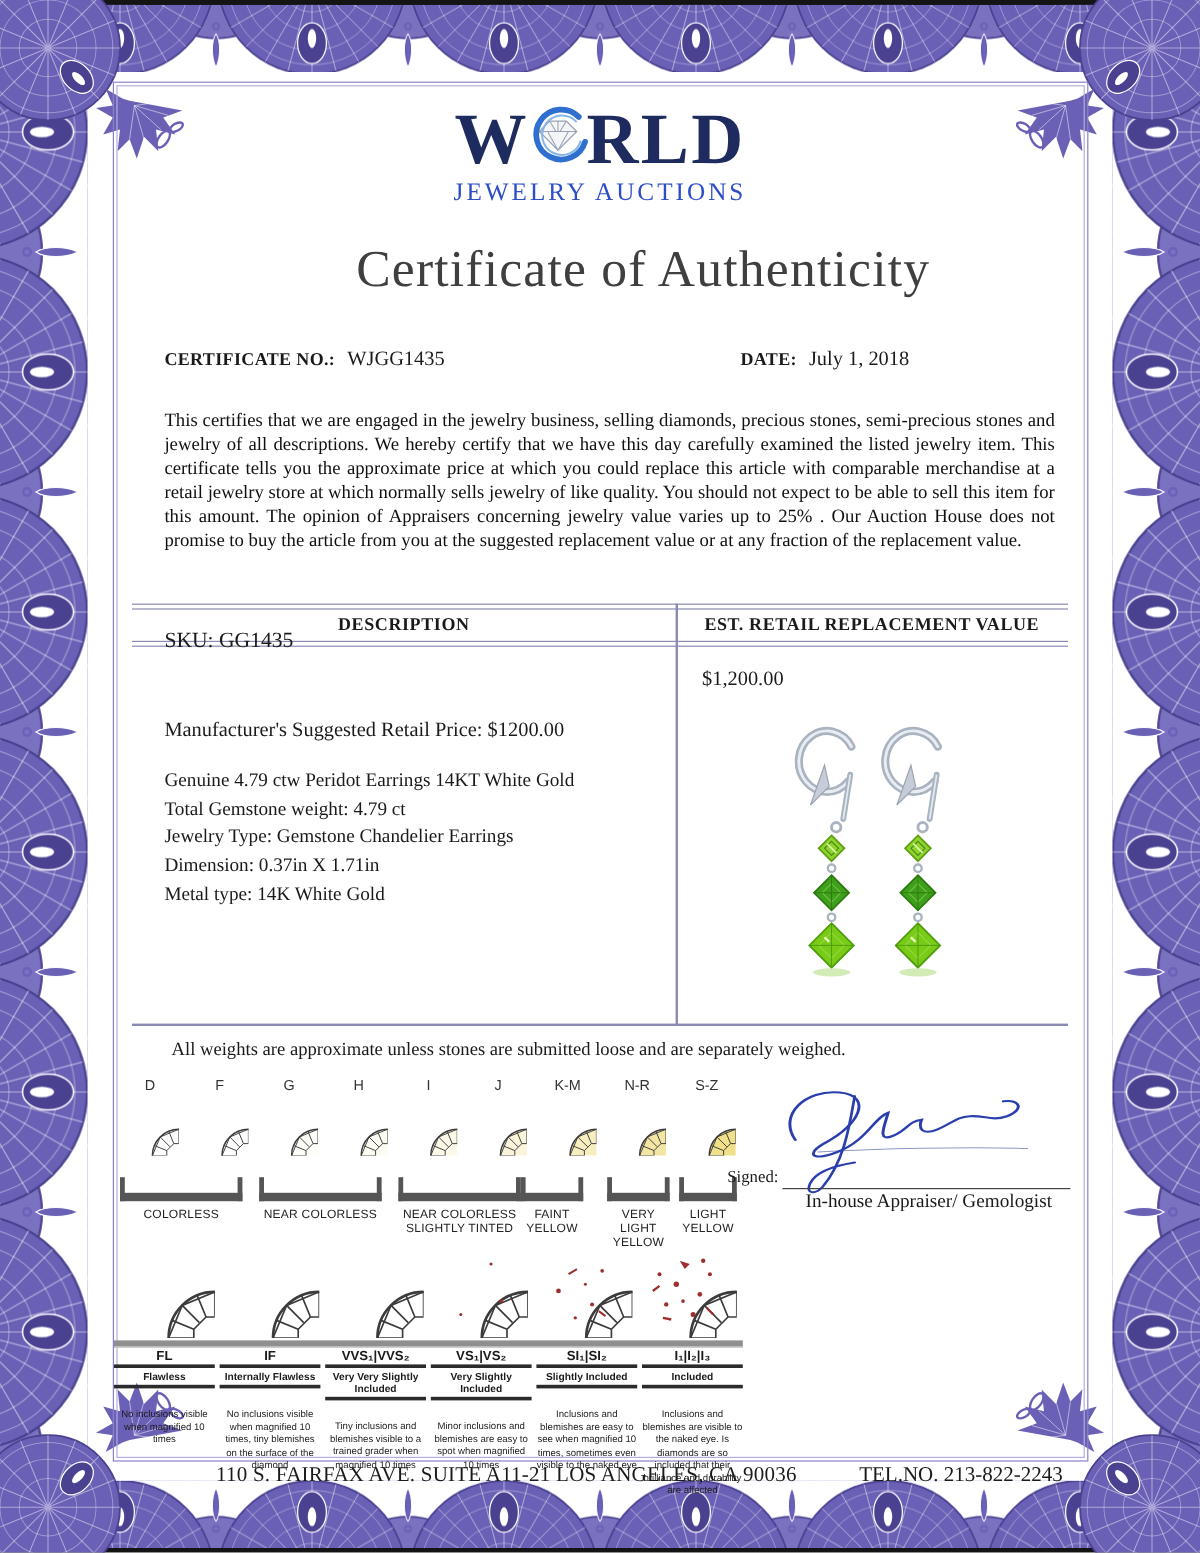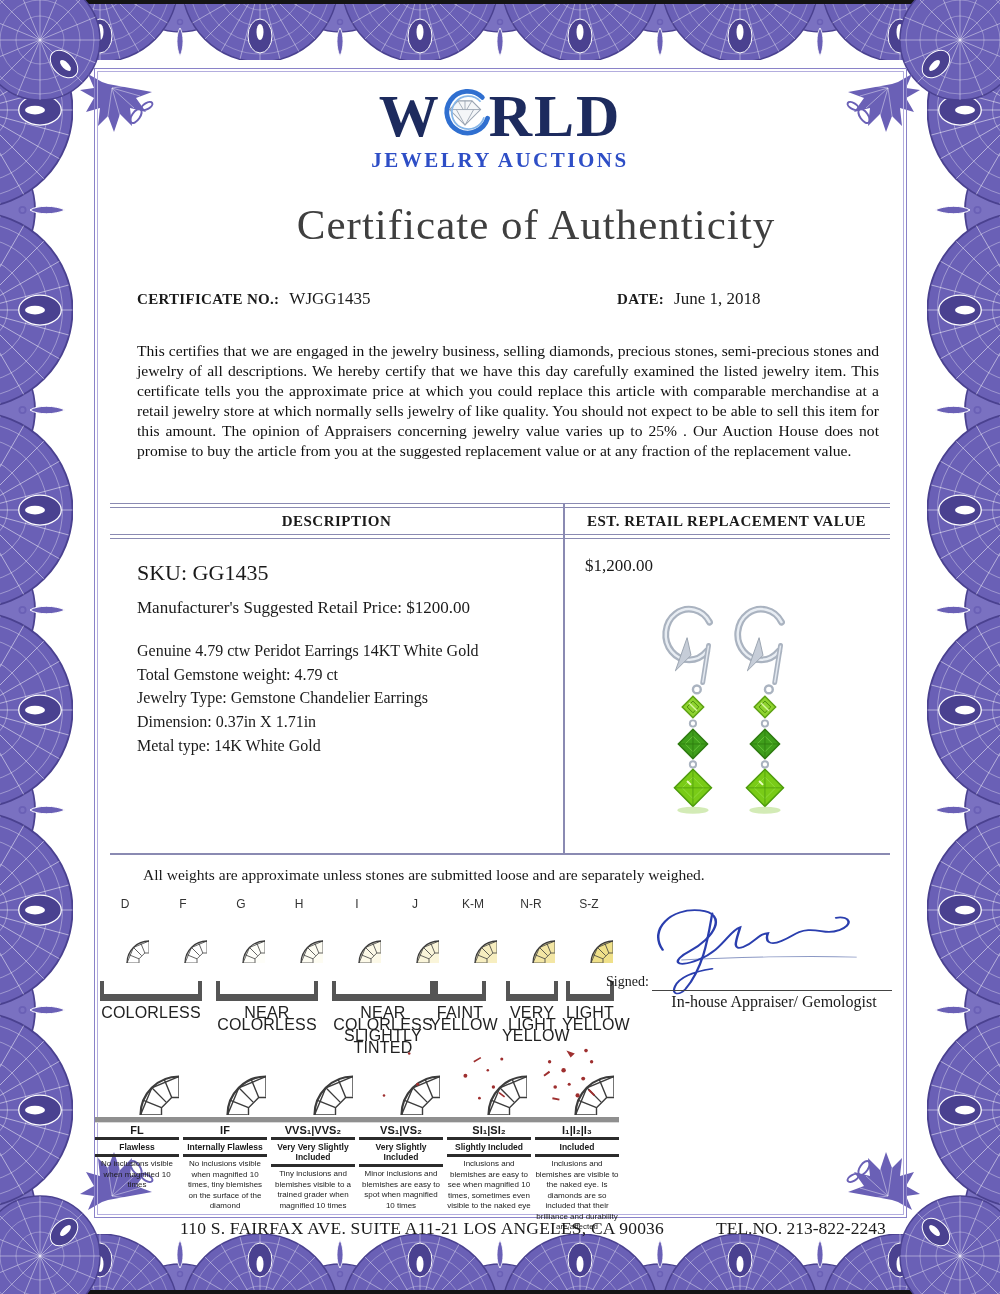--- a/index.html
+++ b/index.html
@@ -12,21 +12,21 @@
 
   
   .frame{left:94px;top:68px;width:811px;height:1148px;border:1px solid #8a82c8;}
   .frame-inner{position:absolute;inset:2px;border:1px solid #b3adde;}
 
   
   .logo{left:0;top:86px;width:100%;text-align:center;}
   .logo-word{display:inline-flex;align-items:center;justify-content:center;
              font-weight:700;font-size:60px;letter-spacing:2px;color:#1d2b5e;line-height:1;}
   .logo-globe{width:52px;height:52px;margin:0 -2px 6px -2px;}
-  .logo-sub{margin-top:2px;font-weight:700;font-size:21px;letter-spacing:2.5px;color:#2e4ec6;}
+  .logo-sub{margin-top:2px;font-weight:400;font-size:21px;letter-spacing:2.5px;color:#2e4ec6;}
 
   .title{left:0;top:200px;width:100%;text-align:center;font-size:43px;color:#3f3f3f;letter-spacing:1px;margin-left:36px;}
 
   .certrow{left:137px;top:289px;width:741px;height:24px;font-size:17px;}
   .certlabel{font-weight:700;font-size:15px;letter-spacing:.3px;text-align:right;}
   .cert-no{position:absolute;left:0;top:0;}
   .cert-date{position:absolute;left:480px;top:0;}
   .inlineval{margin-left:10px;font-weight:400;}
 
   .intro{left:137px;top:341px;width:742px;font-size:15.6px;line-height:20px;text-align:justify;color:#101010;}
@@ -36,57 +36,57 @@
   .dline{position:absolute;left:0;width:100%;height:3px;
          border-top:1px solid #8a8ab2;border-bottom:1px solid #8a8ab2;}
   .tbl-top{top:0;}
   .tbl-headrule{top:31px;}
   .tbl-bottom{position:absolute;left:0;bottom:0;width:100%;height:2px;background:#8a8ab2;}
   .tbl-vline{position:absolute;left:453px;top:0;bottom:0;width:2px;background:#8a8ab2;}
   .tbl-h{position:absolute;top:10px;font-weight:700;font-size:15px;letter-spacing:.5px;text-align:center;}
   .tbl-h1{left:0;width:453px;}
   .tbl-h2{left:453px;width:327px;}
 
-  .cell-sku{left:137px;top:560px;font-size:22px;}
+  .cell-sku{left:137px;top:523px;font-size:18px;}
   .cell-msrp{left:137px;top:598px;font-size:17px;}
   .cell-details{left:137px;top:639px;font-size:16px;line-height:23.7px;}
   .cell-value{left:585px;top:556px;font-size:17px;}
   .earring{width:78px;height:224px;}
   .earring-l{left:652px;top:592px;}
   .earring-r{left:724px;top:592px;}
 
   .weights{left:143px;top:866px;font-size:15.5px;}
 
   
   .colorchart{left:96px;top:897px;width:522px;}
   .grade-cells{display:flex;}
   .gcell{width:58px;text-align:center;}
   .gletter{font-family:"Liberation Sans",sans-serif;font-size:12px;color:#333;height:16px;}
   .gdia{width:48px;height:48px;display:block;margin:2px auto 0 auto;}
   .grade-groups{left:96px;top:981px;width:522px;height:64px;}
   .grp{position:absolute;top:0;text-align:center;font-family:"Liberation Sans",sans-serif;}
   .bracket{height:13px;border-left:4px solid #555;border-right:4px solid #555;border-bottom:7px solid #555;margin:0 4px;}
-  .grp-label{margin-top:6px;font-size:16px;line-height:11.5px;color:#222;letter-spacing:.2px;white-space:pre-line;}
+  .grp-label{margin-top:6px;font-size:10px;line-height:11.5px;color:#222;letter-spacing:.2px;white-space:pre-line;}
 
   
   .signedlbl{left:606px;top:974px;font-size:14px;}
   .sigline{left:652px;top:990px;width:240px;border-top:1px solid #444;}
   .sigtitle{left:652px;top:993px;width:244px;text-align:center;font-size:16px;}
   .sigsvg{left:640px;top:893px;width:258px;height:102px;}
 
   
   .claritychart{left:95px;top:1031px;width:524px;font-family:"Liberation Sans",sans-serif;}
   .cl-dias{display:flex;gap:3px;}
   .cdia{width:84px;height:84px;flex:0 0 84px;}
   .cl-band{margin-top:2px;height:5px;background:#8f8f8f;border-bottom:1px solid #d9d9d9;}
   .cl-cols{display:flex;gap:4px;margin-top:1px;}
   .cl-col{flex:1;text-align:center;}
   .cl-code{font-weight:700;font-size:11px;border-bottom:3px solid #2b2b2b;padding-bottom:1px;}
   .cl-name{font-weight:700;font-size:8.5px;padding:2px 0;border-bottom:3px solid #2b2b2b;}
-  .cl-desc{font-size:8px;line-height:10.5px;padding-top:2px;color:#1c1c1c;}
+  .cl-desc{font-size:8px;line-height:10.5px;padding-top:17px;color:#1c1c1c;}
 
   .addr{left:180px;top:1218px;font-size:17.5px;letter-spacing:.2px;}
   .tel{left:716px;top:1218px;font-size:17.5px;}
 
   .hidden-defs{position:absolute;width:0;height:0;overflow:hidden;}
 </style>
 </head>
 <body>
 
 <svg class="hidden-defs" aria-hidden="true">
@@ -215,21 +215,21 @@
     <div class="logo-sub">JEWELRY AUCTIONS</div>
   </div>
 
   <div class="abs title">Certificate of Authenticity</div>
 
   <div class="abs certrow">
     <div class="cert-no">
       <span class="certlabel">CERTIFICATE NO.:</span><span class="inlineval">WJGG1435</span>
     </div>
     <div class="cert-date">
-      <span class="certlabel">DATE:</span><span class="inlineval">June 1, 2018</span>
+      <span class="certlabel">DATE:</span><span class="inlineval">July 1, 2018</span>
     </div>
   </div>
 
   <div class="abs intro">This certifies that we are engaged in the jewelry business, selling diamonds, precious stones, semi-precious stones and jewelry of all descriptions.  We hereby certify that we have this day carefully examined the listed jewelry item.  This certificate tells you the approximate price at which you could replace this article with comparable merchandise at a retail jewelry store at which normally sells jewelry of like quality.  You should not expect to be able to sell this item for this amount.  The opinion of Appraisers concerning jewelry value varies up to 25% .   Our Auction House does not promise to buy the article from you at the suggested replacement value or at any fraction of the replacement value.</div>
 
   <div class="abs tbl">
     <div class="dline tbl-top"></div>
     <div class="dline tbl-headrule"></div>
     <div class="tbl-bottom"></div>
     <div class="tbl-vline"></div>

